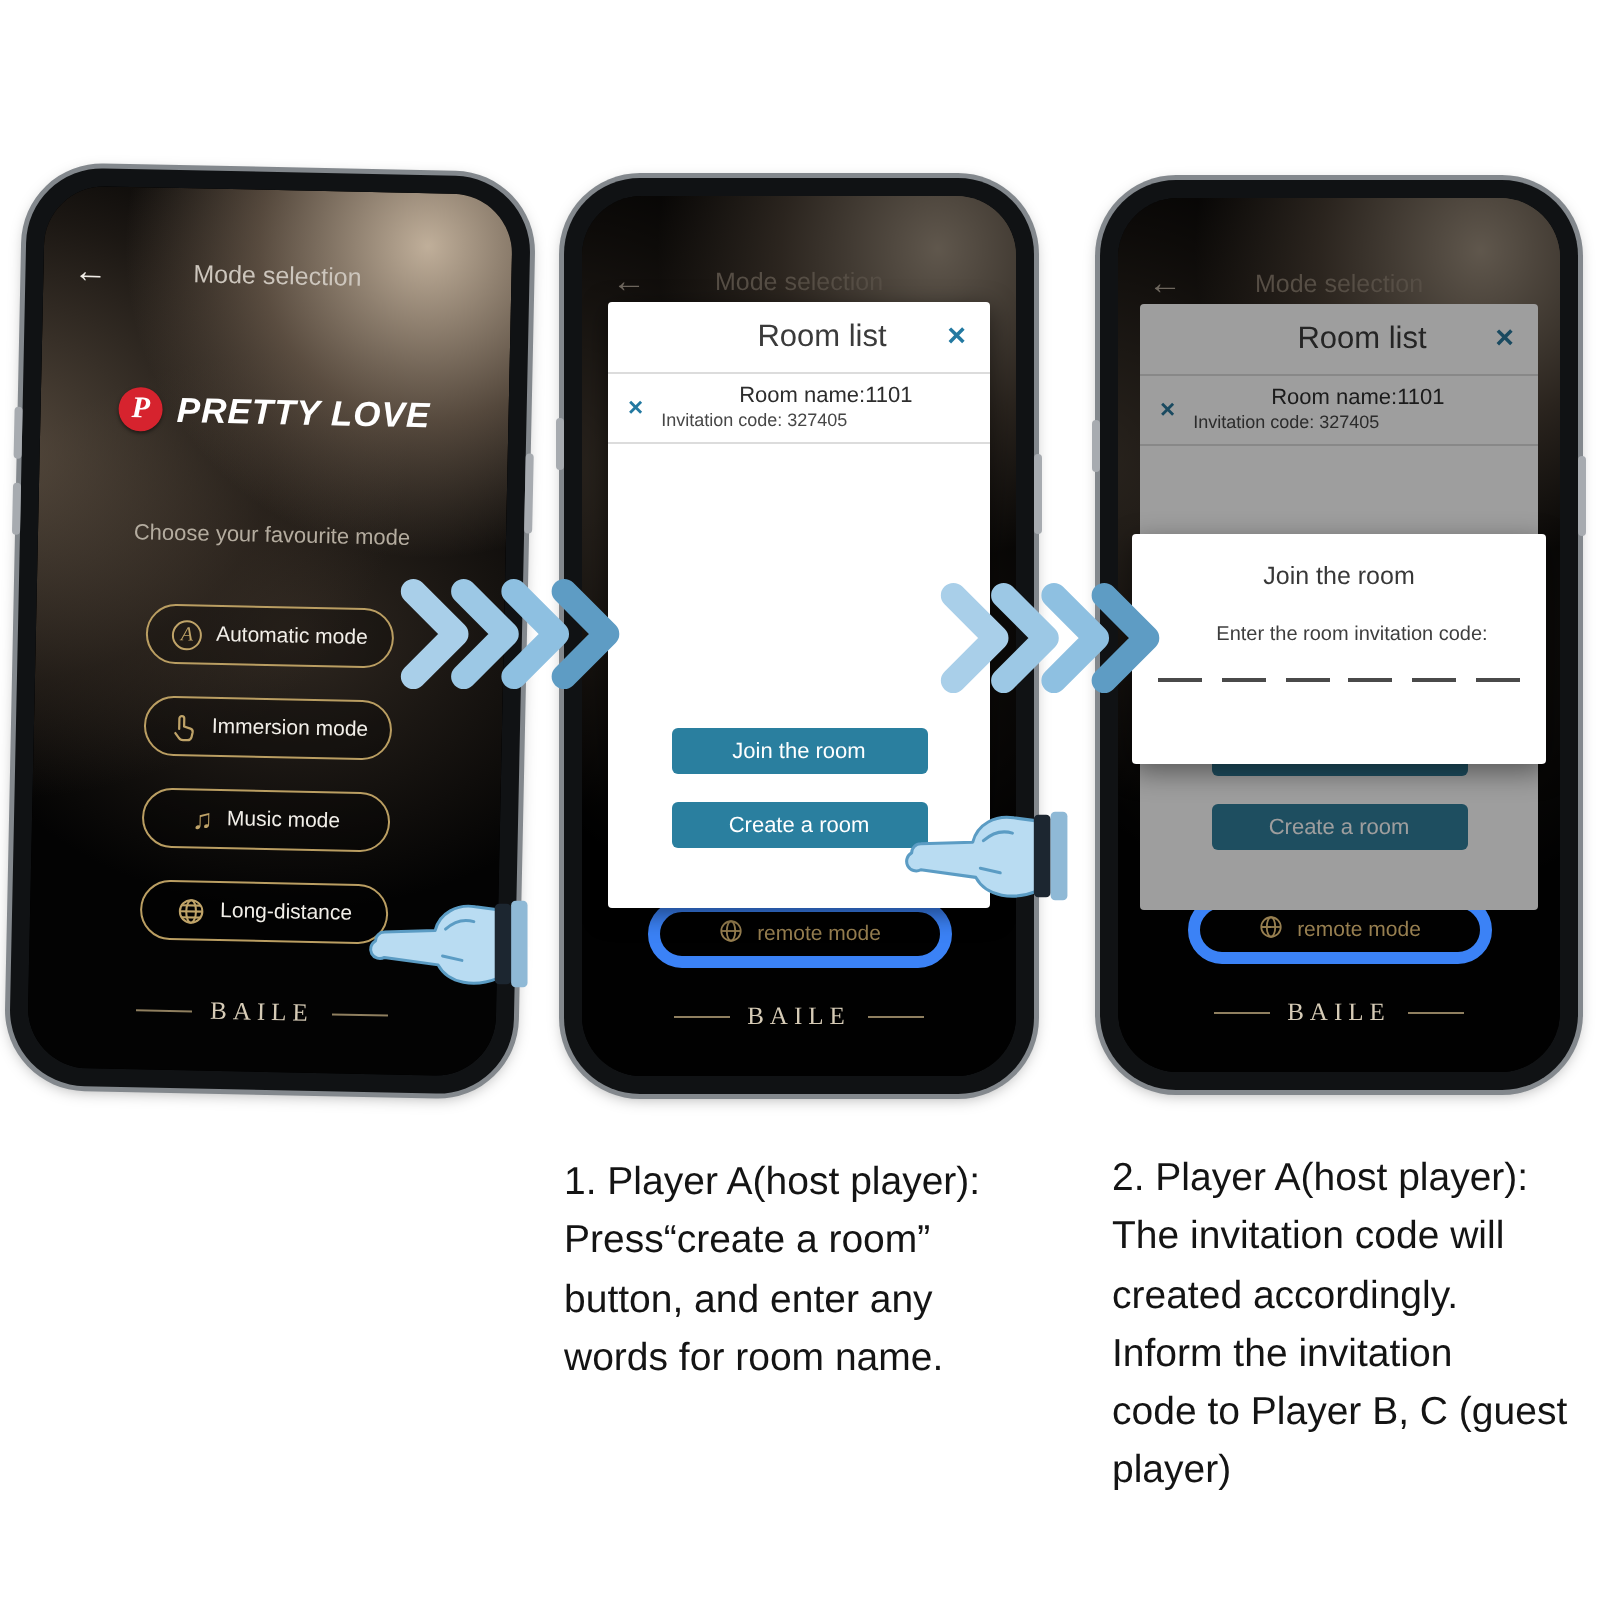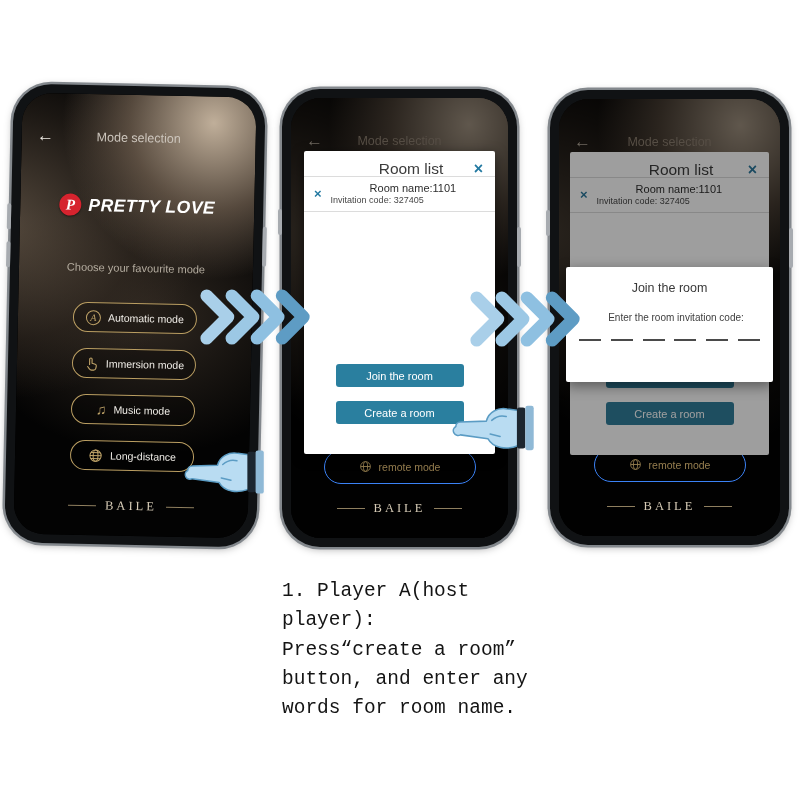--- a/index.html
+++ b/index.html
@@ -62,37 +62,37 @@
   .mi-music { font-size:14px; line-height:14px; }
   .baile { position:absolute; bottom:22px; left:0; right:0; display:flex; align-items:center; justify-content:center; gap:9px; z-index:1; }
   .baile .dash { width:28px; height:1px; background:#8f7f5f; }
   .baile span { font-family:"Liberation Serif", serif; font-size:12.5px; letter-spacing:3px; color:#d6cbb6; }
 
   
   .modal {
     position:absolute; background:#fff; border-radius:2px; z-index:3;
     box-shadow:0 3px 12px rgba(0,0,0,.5); display:flex; flex-direction:column;
   }
-  .modal-title-row { position:relative; height:26px; border-bottom:1px solid #dcdcdc; flex:none;padding-left:23px; }
+  .modal-title-row { position:relative; height:36px; border-bottom:1px solid #dcdcdc; flex:none;padding-left:23px; }
   .modal-title { text-align:center; line-height:36px; font-size:15.5px; color:#3b3b3b; }
   .modal-close { position:absolute; right:12px; top:0; line-height:36px; font-size:16px; font-weight:bold; color:#2379a1; }
   .room-item { display:flex; align-items:center; gap:9px; padding:5px 10px 6px; border-bottom:1px solid #dcdcdc; flex:none; }
   .room-x { font-size:13px; font-weight:bold; color:#2379a1; }
   .room-l1 { font-size:11px; color:#2d2d2d;padding-left:39px; }
   .room-l2 { font-size:9px; color:#474747; margin-top:1px; }
   .modal-spacer { flex:1; }
   .modal-buttons { display:flex; flex-direction:column; align-items:center; gap:14px; padding-bottom:30px; flex:none; }
   .teal-btn {
     width:128px; height:23px; background:#2a7f9f; border-radius:3px; color:#fff;
     font-size:11px; display:flex; align-items:center; justify-content:center;
   }
 
   .remote-btn {
     position:absolute; bottom:54px; left:50%; transform:translateX(-50%);
-    width:152px; height:34px; border:1px solid #3b82f6; border-radius:17px;
+    width:152px; height:34px; border:6px solid #3b82f6; border-radius:17px;
     display:flex; align-items:center; justify-content:center; gap:7px;
     color:#977f50; font-size:10.5px; z-index:1;
   }
 
   
   .dim-wrap { position:absolute; left:11px; right:11px; top:53px; height:303px; filter:brightness(.62) saturate(.9); z-index:2; }
   .dim-wrap .modal { position:absolute; inset:0; box-shadow:none; }
   .join-dialog {
     position:absolute; left:7px; right:7px; top:168px; height:115px; background:#fff;
     border-radius:2px; z-index:4; box-shadow:0 4px 14px rgba(0,0,0,.45);
@@ -101,21 +101,21 @@
   .join-prompt { margin:17px 0 0 13px; font-size:10px; color:#3e3e3e;text-align:center; }
   .code-row { margin:16px 13px 0; display:flex; justify-content:space-between; }
   .code-dash { width:22px; border-bottom:2.2px solid #4a4a4a; height:2px; }
 
   
   .arrow-train { position:absolute; width:118px; height:58px; z-index:50; }
   .hand { position:absolute; z-index:60; }
 
   
   .caption {
-    position:absolute; font-family:Liberation Mono, monospace; font-size:19.5px;
+    position:absolute; font-family:Liberation Sans, sans-serif; font-size:19.5px;
     color:#141414; line-height:1.5; white-space:pre-line;
   }
   .caption1 { left:282px; top:577px; width:256px; }
   .caption2 { left:556px; top:575px; width:242px; }
 </style>
 </head>
 <body>
 
 <div class="stage">
 
@@ -316,14 +316,20 @@
       <path d="M50 40 l13 3" fill="none"></path>
     </g>
     <rect x="85" y="5" width="11" height="54" rx="3" fill="#1c2630"></rect>
     <rect x="96" y="3" width="11" height="58" rx="3" fill="#8fb9d6"></rect>
   </svg>
 
   <div class="caption caption1">1. Player A(host player):
 Press“create a room”
 button, and enter any
 words for room name.</div>
+  <div class="caption caption2">2. Player A(host player):
+The invitation code will
+created accordingly.
+Inform the invitation
+code to Player B, C (guest
+player)</div>
 
 </div>
 
 </body></html>

